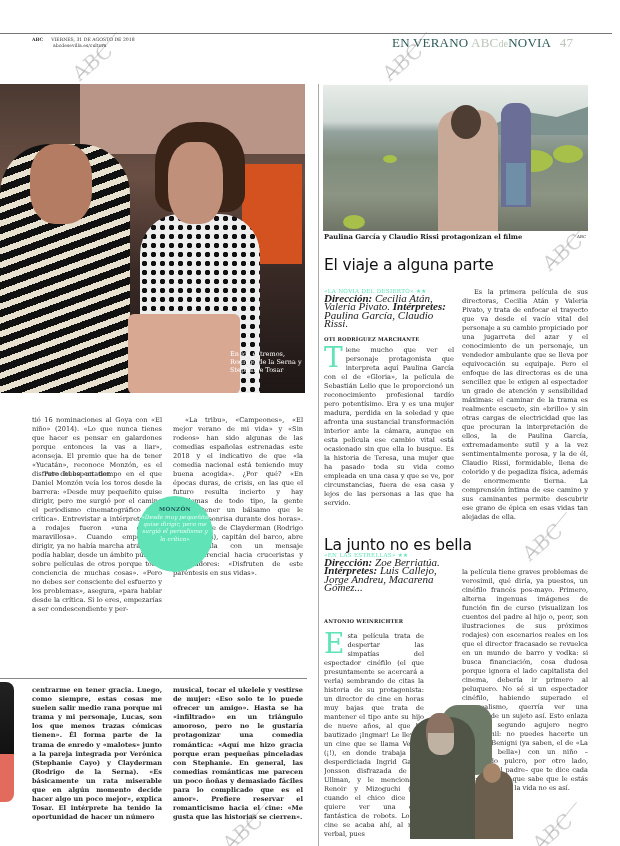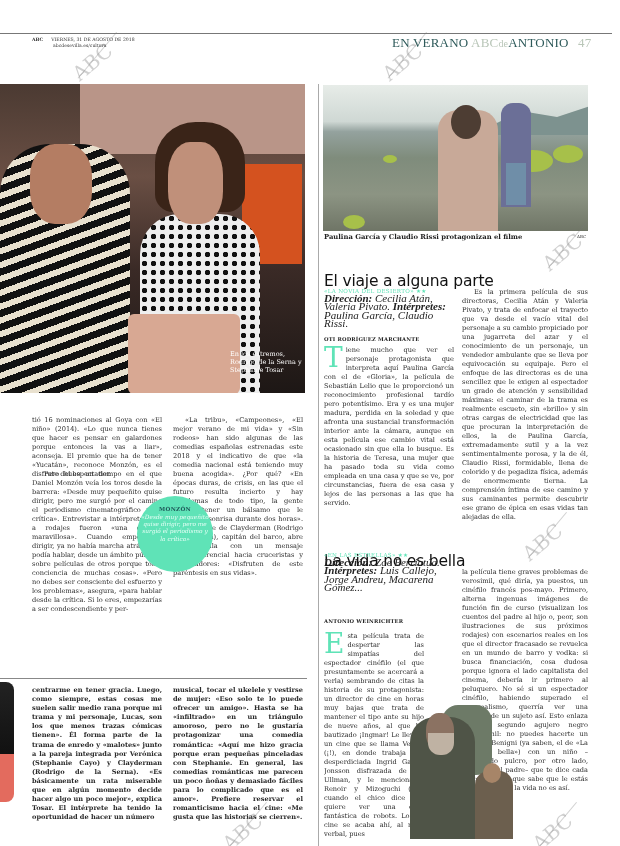--- a/index.html
+++ b/index.html
@@ -46,21 +46,21 @@
     background: linear-gradient(180deg, #e7ece8 0%, #cfd8d4 25%, #94a29e 32%, #7f8c7c 50%, #8c9483 75%, #6f7566 100%); }
   .photo-right .mtn { position: absolute; left: 150px; top: 20px; width: 120px; height: 30px; background: #7d928f; clip-path: polygon(0 100%, 40% 20%, 70% 40%, 100% 0, 100% 100%); }
   .photo-right .shrub { position: absolute; border-radius: 50%; background: #a7c04a; }
   .photo-right .w { position: absolute; left: 115px; top: 25px; width: 60px; height: 121px; background: #c8a998; border-radius: 20px 20px 0 0; }
   .photo-right .wh { position: absolute; left: 128px; top: 20px; width: 30px; height: 34px; background: #4d3d33; border-radius: 50%; }
   .photo-right .m { position: absolute; left: 178px; top: 18px; width: 30px; height: 104px; background: #6b6f97; border-radius: 12px 12px 0 0; }
   .photo-right .ml { position: absolute; left: 183px; top: 78px; width: 20px; height: 42px; background: #6f8ea8; }
   .caption-r { position: absolute; left: 324px; top: 233px; font-size: 6.8px; font-weight: bold; color: #222; }
   .credit-r { position: absolute; left: 577px; top: 234px; font-size: 4px; color: #333; }
 
-  .h-sans { position: absolute; font-family: "DejaVu Sans", sans-serif; font-size: 15.5px; color: #111; letter-spacing: -0.2px; margin-top: 16px; }
+  .h-sans { position: absolute; font-family: "DejaVu Sans", sans-serif; font-size: 15.5px; color: #111; letter-spacing: -0.2px; }
   .film-title { font-size: 5.6px; color: #5fe3b7; letter-spacing: 0.3px; }
   .film-meta { font-size: 11px; line-height: 8.4px; font-style: italic; color: #222; font-family: Liberation Serif, serif; }
   .film-meta b { font-weight: bold; }
   .byline { position: absolute; font-size: 5.2px; font-weight: bold; letter-spacing: 0.2px; color: #222; }
 
   .dropcap { float: left; font-size: 28px; line-height: 22px; color: #5fe3b7; margin: 1px 3px 0 0; font-family: "DejaVu Serif", serif; }
 
   .photo-bottom { position: absolute; left: 400px; top: 705px; width: 116px; height: 134px; }
   .photo-bottom .pack { position: absolute; left: 42px; top: 0; width: 50px; height: 70px; background: #6d7a67; border-radius: 16px; }
   .photo-bottom .man { position: absolute; left: 10px; top: 12px; width: 65px; height: 122px; background: #4f5447; border-radius: 25px 25px 0 0; }
@@ -75,21 +75,21 @@
 </head>
 <body>
 
 <div class="topline"></div>
 <div class="hdr-left">
   <div><span class="abc">ABC</span><span>VIERNES, 31 DE AGOSTO DE 2018</span></div>
   <div style="margin-left:21px">abcdesevilla.es/cultura</div>
 </div>
 <div class="hdr-right">
   <span>EN VERANO</span>
-  <span class="abcs">ABC</span><span class="abcs" style="font-size:10px">de</span><span>ANTONIO</span>
+  <span class="abcs">ABC</span><span class="abcs" style="font-size:10px">de</span><span>NOVIA</span>
   <span class="pg">47</span>
 </div>
 
 <div class="photo-left">
   <div class="wall"></div>
     <div class="lamp"></div>
   <div class="woman1"></div>
     <div class="face1"></div>
   <div class="hair2"></div>
     <div class="woman2"></div>
@@ -141,21 +141,21 @@
     <b>Dirección:</b> <span>Cecilia Atán, Valeria Pivato.</span>
     <b>Intérpretes:</b> <span>Paulina García, Claudio Rissi.</span>
   </div>
 </div>
 <div class="byline" style="left:324px; top:336px;">OTI RODRÍGUEZ MARCHANTE</div>
 <div class="col" style="left:324px; top:346px; width:130px;">
   <span class="dropcap">T</span><span>iene mucho que ver el personaje protagonista que interpreta aquí Paulina García con el de «Gloria», la película de Sebastián Lelio que le proporcionó un reconocimiento profesional tardío pero potentísimo. Era y es una mujer madura, perdida en la soledad y que afronta una sustancial transformación interior ante la cámara, aunque en esta película ese cambio vital está ocasionado sin que ella lo busque. Es la historia de Teresa, una mujer que ha pasado toda su vida como empleada en una casa y que se ve, por circunstancias, fuera de esa casa y lejos de las personas a las que ha servido.</span>
 </div>
 <div class="col" style="left:462px; top:288px; width:126px; text-indent:12px;">Es la primera película de sus directoras, Cecilia Atán y Valeria Pivato, y trata de enfocar el trayecto que va desde el vacío vital del personaje a su cambio propiciado por una jugarreta del azar y el conocimiento de un personaje, un vendedor ambulante que se lleva por equivocación su equipaje. Pero el enfoque de las directoras es de una sencillez que le exigen al espectador un grado de atención y sensibilidad máximas: el caminar de la trama es realmente escueto, sin «brillo» y sin otras cargas de electricidad que las que procuran la interpretación de ellos, la de Paulina García, extremadamente sutil y a la vez sentimentalmente porosa, y la de él, Claudio Rissi, formidable, llena de colorido y de pegadiza física, además de enormemente tierna. La comprensión íntima de ese camino y sus caminantes permite descubrir ese grano de épica en esas vidas tan alejadas de ella.</div>
 
-<div class="h-sans" style="left:324px; top:536px;">La vida no es bella</div>
+<div class="h-sans" style="left:324px; top:536px;">La junto no es bella</div>
 <div style="position:absolute; left:324px; top:552px; width:130px;">
   <div class="film-title">«EN LAS ESTRELLAS» ★★</div>
   <div class="film-meta">
     <b>Dirección:</b> <span>Zoe Berriatúa.</span><br>
     <b>Intérpretes:</b> <span>Luis Callejo, Jorge Andreu, Macarena Gómez...</span>
   </div>
 </div>
 <div class="byline" style="left:324px; top:618px;">ANTONIO WEINRICHTER</div>
 <div class="col" style="left:324px; top:632px; width:100px; height:210px; overflow:hidden;">
   <span class="dropcap">E</span><span>sta película trata de despertar las simpatías del espectador cinéfilo (el que presuntamente se acercará a verla) sembrando de citas la historia de su protagonista: un director de cine en horas muy bajas que trata de mantener el tipo ante su hijo de nueve años, al que ha bautizado ¡Ingmar! Le lleva a un cine que se llama Vertov (¡!), en donde trabaja una desperdiciada Ingrid García Jonsson disfrazada de Liv Ullman, y le menciona a Renoir y Mizoguchi (¡¡!!) cuando el chico dice que quiere ver una cosa fantástica de robots. Lo del cine se acaba ahí, al nivel verbal, pues</span>

